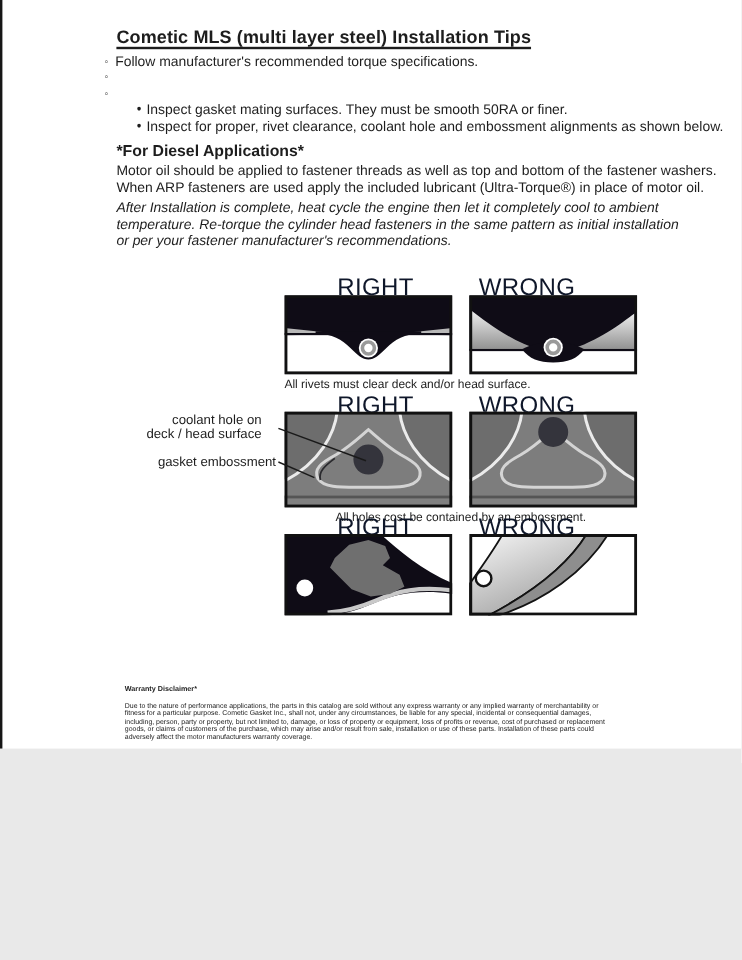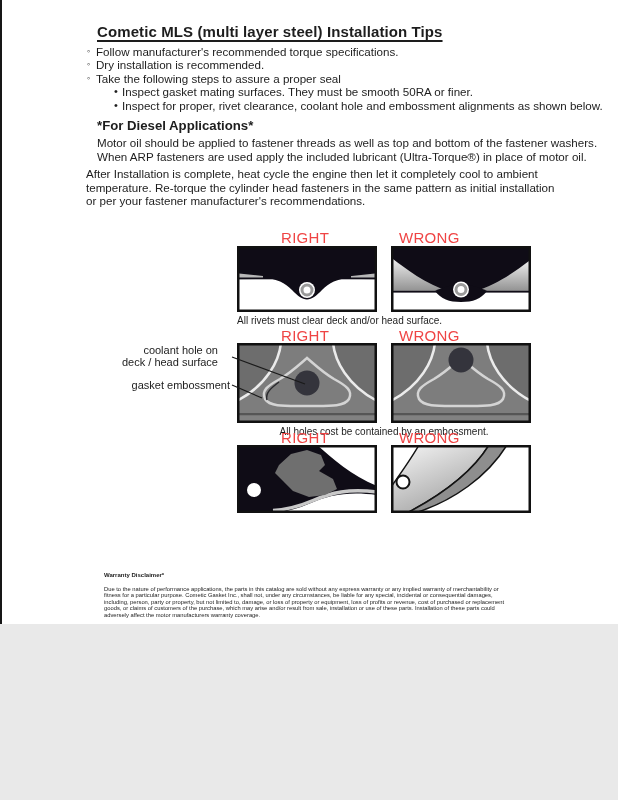--- a/index.html
+++ b/index.html
@@ -13,24 +13,24 @@
 
   .bullets{left:87px;top:45px;font-size:11.6px;line-height:13.4px;}
   .b-row{display:flex;}
   .b-marker{width:9px;font-size:9px;line-height:13.4px;flex:none;}
   .sb-row{display:flex;margin-left:27px;}
   .sb-marker{width:8px;font-size:11px;line-height:13.4px;flex:none;}
 
   .diesel-h{left:97px;top:118px;font-size:13.2px;font-weight:bold;}
   .para{font-size:11.6px;line-height:13.6px;white-space:pre-line;}
   .p1{left:97px;top:136px;}
-  .p2{left:86px;top:167px;}
+  .p2{left:97px;top:167px;font-style:italic;}
   .pnote{left:97px;top:209px;}
 
-  .fig-label{font-size:15px;letter-spacing:.3px;color:#ef4444;}
+  .fig-label{font-size:20px;letter-spacing:.3px;color:#0f172a;}
   .caption{font-size:10px;line-height:12.4px;white-space:pre-line;}
   .figbox{position:absolute;width:140px;}
   .figbox svg{display:block;}
 
   .ann{font-size:11px;line-height:12.3px;text-align:right;white-space:pre-line;width:120px;}
   .overlay{left:0;top:0;width:618px;height:800px;pointer-events:none;z-index:5;}
 
   .legal{left:104px;top:572px;width:450px;font-size:5.8px;line-height:6.5px;color:#222;}
   .legal-h{font-weight:bold;margin-bottom:7px;font-size:6px;}
   .legal p{margin:0 0 6.5px 0;white-space:pre-line;}
@@ -45,25 +45,23 @@
 
   <div class="abs doc-title">Cometic MLS (multi layer steel) Installation Tips</div>
 
   <div class="abs bullets">
     <div class="b-row">
       <span class="b-marker">◦</span>
       <span>Follow manufacturer's recommended torque specifications.</span>
     </div>
     <div class="b-row">
       <span class="b-marker">◦</span>
-      <span>Dry installation is recommended.</span>
     </div>
     <div class="b-row">
       <span class="b-marker">◦</span>
-      <span>Take the following steps to assure a proper seal</span>
     </div>
     <div class="sb-row">
       <span class="sb-marker">•</span>
       <span>Inspect gasket mating surfaces.  They must be smooth 50RA or finer.</span>
     </div>
     <div class="sb-row">
       <span class="sb-marker">•</span>
       <span>Inspect for proper, rivet clearance, coolant hole and embossment alignments as shown below.</span>
     </div>
   </div>

